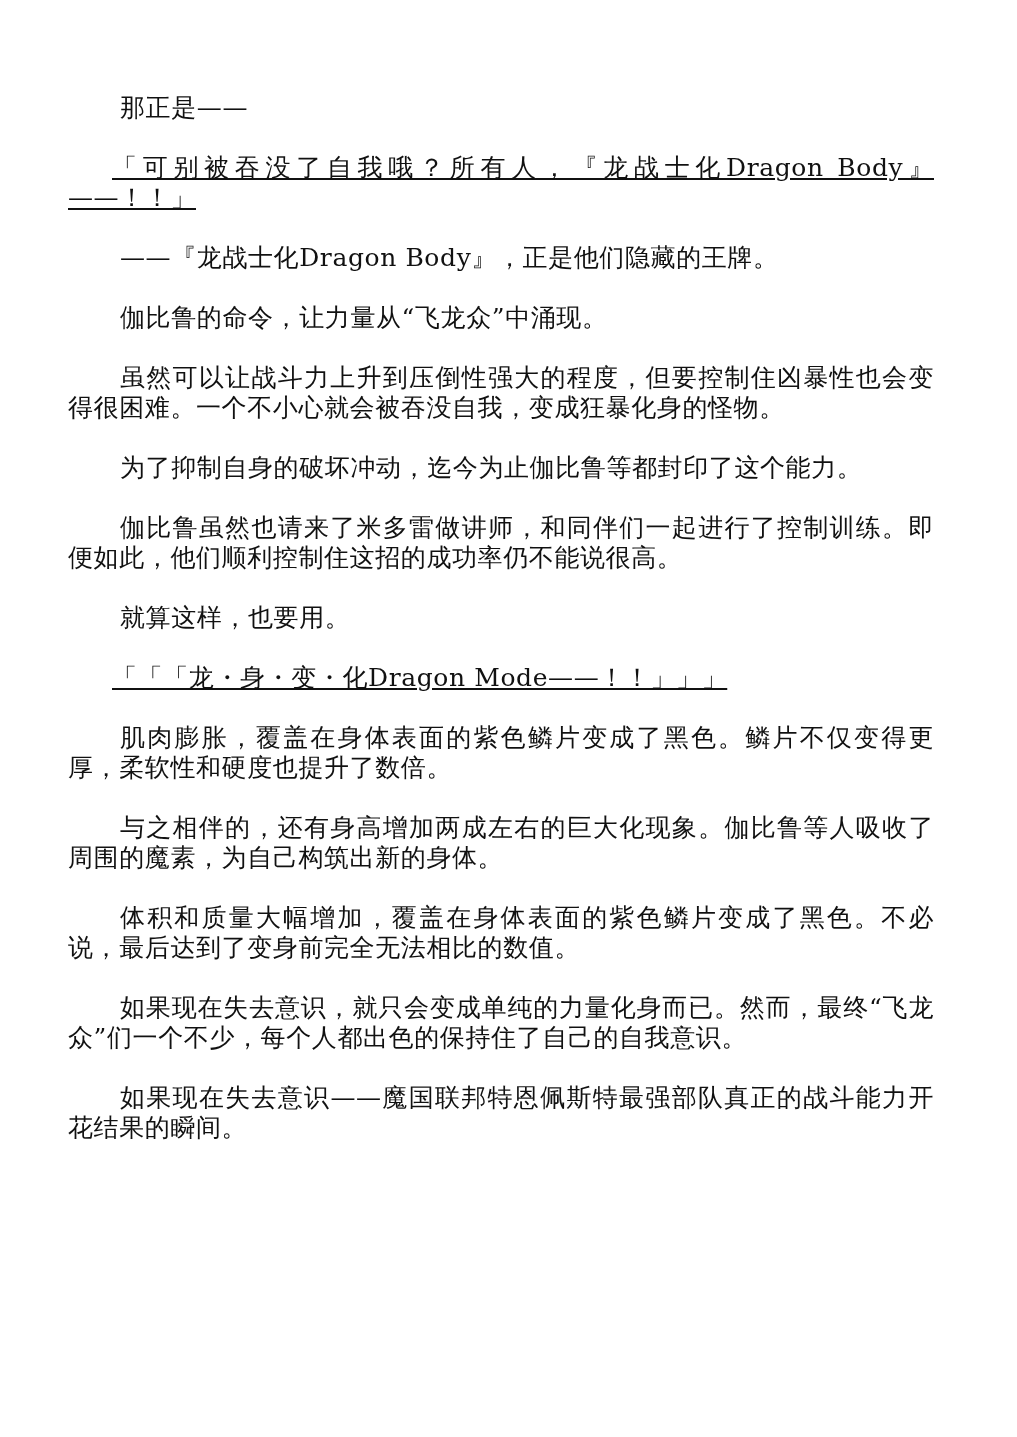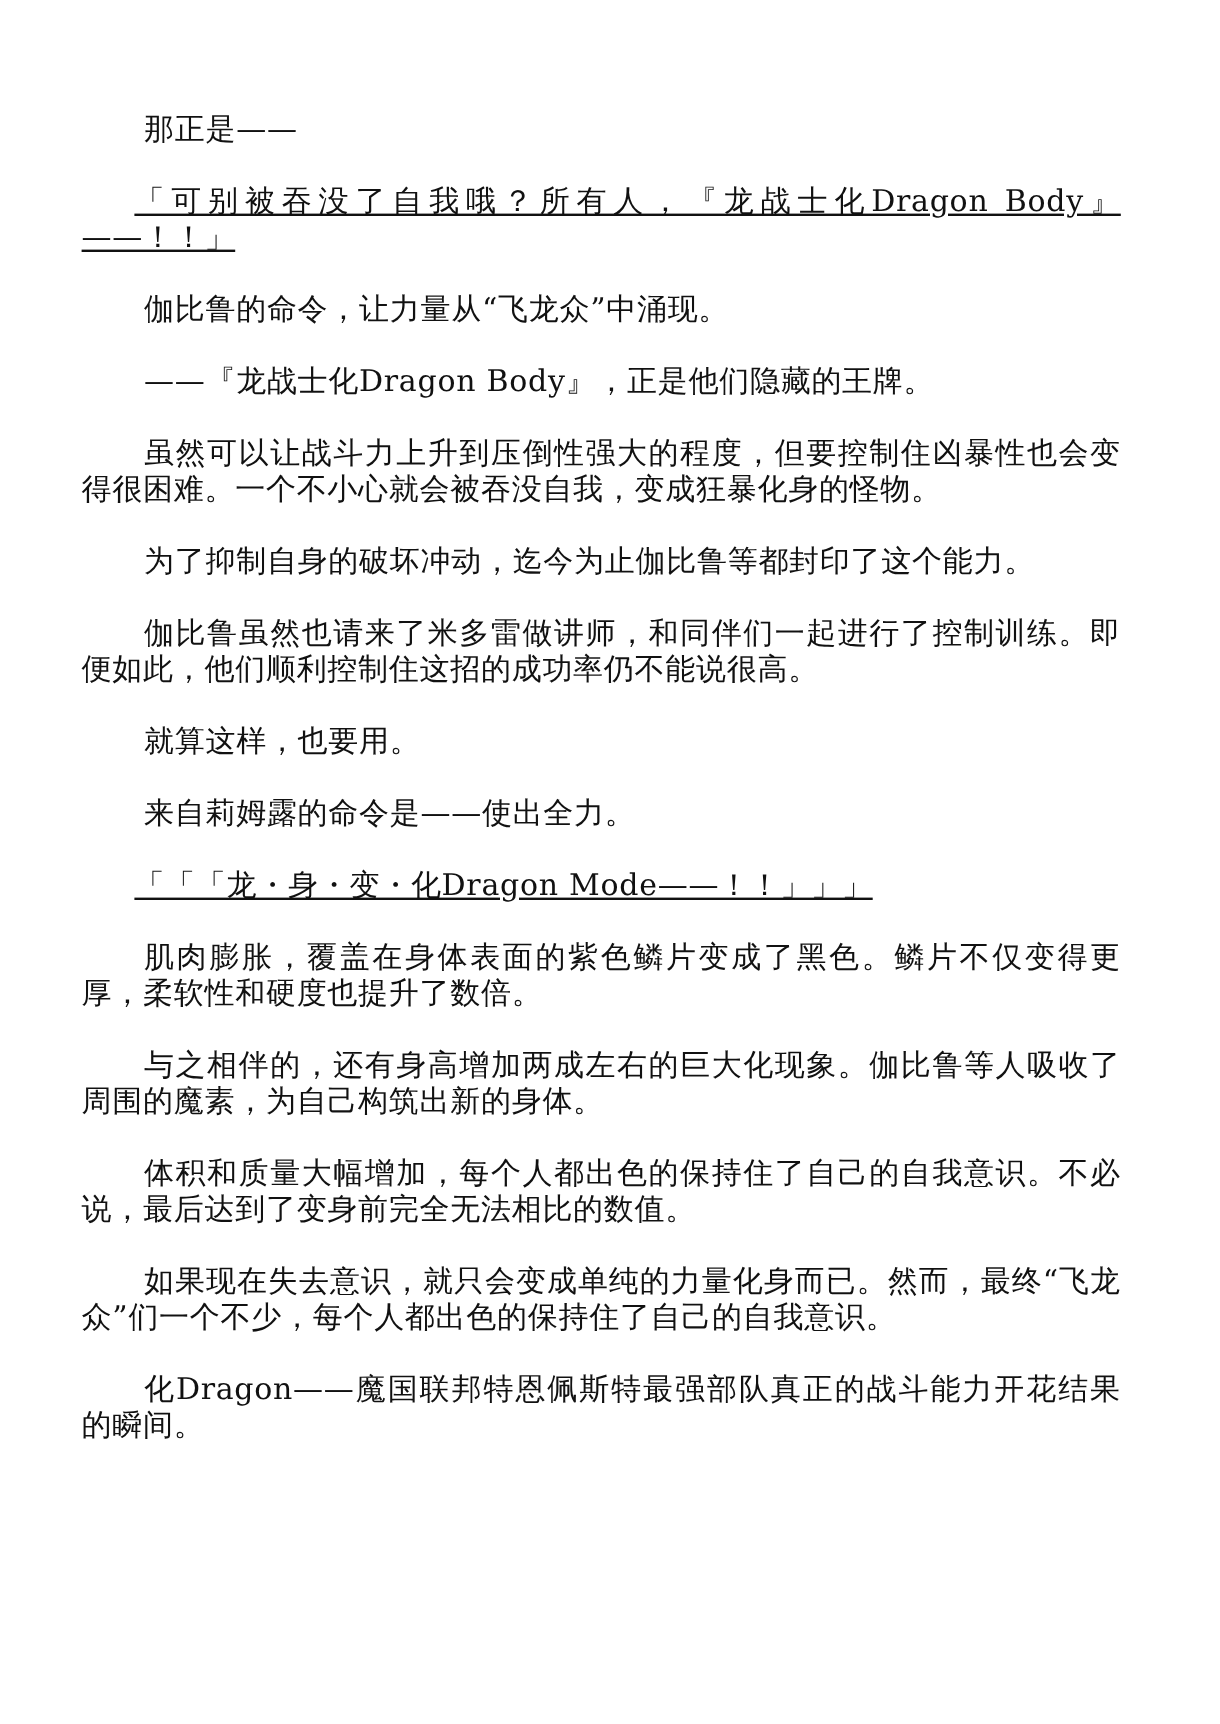--- a/index.html
+++ b/index.html
@@ -35,26 +35,25 @@
     text-indent: 44px;
     text-decoration: underline;
   }
 </style>
 </head>
 <body>
 
 <div class="page">
   <p class="para">那正是——</p>
   <p class="para noindent">「可别被吞没了自我哦？所有人，『龙战士化Dragon Body』——！！」</p>
+  <p class="para">——『龙战士化Dragon Body』，正是他们隐藏的王牌。</p>
   <p class="para">伽比鲁的命令，让力量从“飞龙众”中涌现。</p>
-  <p class="para">——『龙战士化Dragon Body』，正是他们隐藏的王牌。</p>
   <p class="para">虽然可以让战斗力上升到压倒性强大的程度，但要控制住凶暴性也会变得很困难。一个不小心就会被吞没自我，变成狂暴化身的怪物。</p>
   <p class="para">为了抑制自身的破坏冲动，迄今为止伽比鲁等都封印了这个能力。</p>
   <p class="para">伽比鲁虽然也请来了米多雷做讲师，和同伴们一起进行了控制训练。即便如此，他们顺利控制住这招的成功率仍不能说很高。</p>
   <p class="para">就算这样，也要用。</p>
-  <p class="para">来自莉姆露的命令是——使出全力。</p>
   <p class="para noindent">「「「龙・身・变・化Dragon Mode——！！」」」</p>
   <p class="para">肌肉膨胀，覆盖在身体表面的紫色鳞片变成了黑色。鳞片不仅变得更厚，柔软性和硬度也提升了数倍。</p>
   <p class="para">与之相伴的，还有身高增加两成左右的巨大化现象。伽比鲁等人吸收了周围的魔素，为自己构筑出新的身体。</p>
-  <p class="para">体积和质量大幅增加，每个人都出色的保持住了自己的自我意识。不必说，最后达到了变身前完全无法相比的数值。</p>
+  <p class="para">体积和质量大幅增加，覆盖在身体表面的紫色鳞片变成了黑色。不必说，最后达到了变身前完全无法相比的数值。</p>
   <p class="para">如果现在失去意识，就只会变成单纯的力量化身而已。然而，最终“飞龙众”们一个不少，每个人都出色的保持住了自己的自我意识。</p>
-  <p class="para">化Dragon——魔国联邦特恩佩斯特最强部队真正的战斗能力开花结果的瞬间。</p>
+  <p class="para">如果现在失去意识——魔国联邦特恩佩斯特最强部队真正的战斗能力开花结果的瞬间。</p>
 </div>
 
 </body></html>

